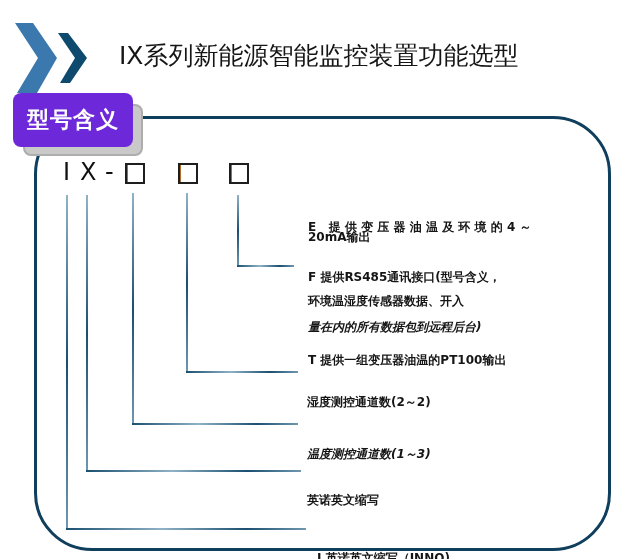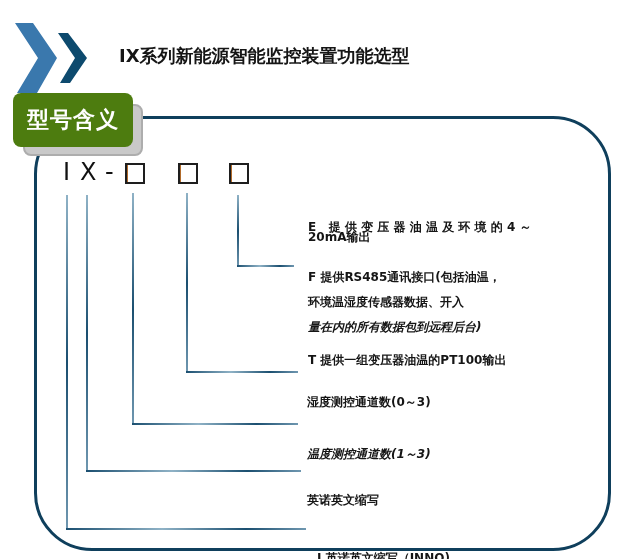--- a/index.html
+++ b/index.html
@@ -1,26 +1,26 @@
 <!DOCTYPE html>
 <html><head>
 <meta charset="utf-8">
 <style>
   html, body { margin: 0; padding: 0; background: #ffffff; }
   body { width: 633px; height: 559px; position: relative; overflow: hidden;
          font-family: "DejaVu Sans", "Liberation Sans", sans-serif; color: #111; }
   .abs { position: absolute; }
   .chevrons { left: 0; top: 0; width: 100px; height: 100px; }
-  .title { left: 119px; top: 41px; font-size: 18px; font-weight: bold; color: #151515;
+  .title { left: 119px; top: 41px; font-size: 25px; font-weight: normal; color: #151515;
            white-space: nowrap; line-height: 30px; letter-spacing: 0px; }
   .frame { left: 34px; top: 116px; width: 571px; height: 429px;
            border: 3px solid #0f3f5c; border-radius: 58px; }
   .label-shadow { left: 23px; top: 104px; width: 116px; height: 48px;
                   background: #c9c9c9; border: 2px solid #adadad; border-radius: 8px; }
-  .label-box { left: 13px; top: 93px; width: 120px; height: 54px; background: #4d7c0f;
+  .label-box { left: 13px; top: 93px; width: 120px; height: 54px; background: #6d28d9;
                border-radius: 8px; display: flex; align-items: center; justify-content: center; }
   .label-text { color: #ffffff; font-weight: bold; font-size: 22px; letter-spacing: 1px; white-space: nowrap; }
   .code-char { top: 158px; font-size: 24px; line-height: 28px; color: #111; }
   .code-box { top: 163px; width: 16px; height: 17px; border: 2px solid #1e1e1e;
               box-shadow: 1px 0 0 #b06a2a inset; font-size: 1px; color: transparent; overflow: hidden; }
   .vline { width: 2px; background: linear-gradient(to bottom, #8fb2c6, #1b4f70 50%, #6f97b0); }
   .hline { height: 2px; background: linear-gradient(to right, #1b4f70, #8fb2c6 40%, #1b4f70 75%, #6f97b0); }
   .desc { font-size: 12px; font-weight: bold; line-height: 20px; white-space: nowrap; color: #151515; margin-top: 30px; }
   .spaced { letter-spacing: 4.2px; }
 </style>
@@ -55,21 +55,21 @@
 <div class="abs vline" style="left:237px; top:195px; height:72px;"></div>
 
 <div class="abs hline" style="left:237px; top:265px; width:57px;"></div>
 <div class="abs hline" style="left:186px; top:371px; width:112px;"></div>
 <div class="abs hline" style="left:132px; top:423px; width:166px;"></div>
 <div class="abs hline" style="left:86px; top:470px; width:215px;"></div>
 <div class="abs hline" style="left:66px; top:528px; width:240px;"></div>
 
 <div class="abs desc spaced" style="left:308px; top:187px;">E 提供变压器油温及环境的4～</div>
 <div class="abs desc" style="left:308px; top:197px;">20mA输出</div>
-<div class="abs desc" style="left:308px; top:237px;">F 提供RS485通讯接口(包括油温，</div>
-<div class="abs desc" style="left:308px; top:262px;">环境温湿度传感器数据、开入</div>
+<div class="abs desc" style="left:308px; top:237px;">F 提供RS485通讯接口(型号含义，</div>
+<div class="abs desc" style="left:308px; top:262px;font-family:Liberation Mono, monospace;">环境温湿度传感器数据、开入</div>
 <div class="abs desc" style="left:308px; top:287px;font-style:italic;">量在内的所有数据包到远程后台)</div>
 <div class="abs desc" style="left:308px; top:320px;">T 提供一组变压器油温的PT100输出</div>
 
-<div class="abs desc" style="left:307px; top:362px;">湿度测控通道数(0～3)</div>
+<div class="abs desc" style="left:307px; top:362px;">湿度测控通道数(2～2)</div>
 <div class="abs desc" style="left:307px; top:414px;font-style:italic;">温度测控通道数(1～3)</div>
 <div class="abs desc" style="left:307px; top:460px;">英诺英文缩写</div>
 <div class="abs desc" style="left:317px; top:518px;">I 英诺英文缩写（INNO)</div>
 
 </body></html>

